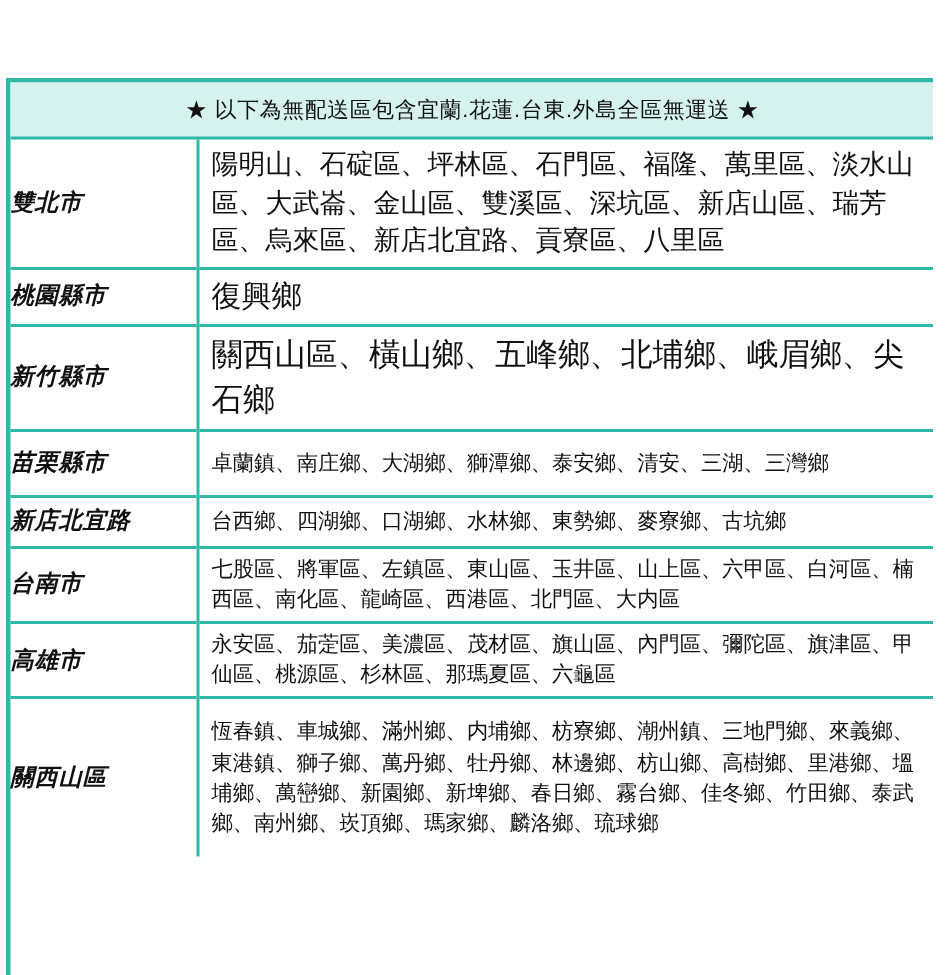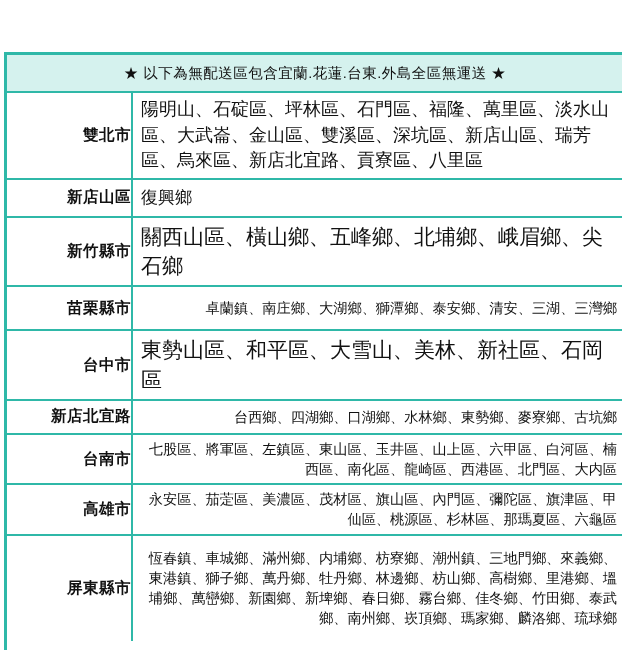--- a/index.html
+++ b/index.html
@@ -49,43 +49,44 @@
     table-layout: fixed;
   }
   table.areas tr {
     border-bottom: 2px solid #2fb8a8;
   }
   table.areas tr:last-child {
     border-bottom: none;
   }
   td.region {
     width: 124px;
-    text-align: right;
+    text-align: left;
     vertical-align: middle;
     font-size: 15.5px;
     font-weight: bold;
     color: #111111;
     border-right: 2px solid #2fb8a8;
     padding: 2px 0;
     letter-spacing: 0.5px;
+    font-style: italic;
   }
   td.places {
     padding: 4px 6px 4px 8px;
     vertical-align: middle;
     color: #111111;
     line-height: 1.42;
   }
   .places-text {
     display: block;
   }
   
   .sz-s .places-text { font-size: 18px; }
-  .sz-m .places-text { font-size: 14.2px; text-align: right; }
+  .sz-m .places-text { font-size: 14.2px; }
   .sz-l .places-text { font-size: 21px; }
-  .sz-xl .places-text { font-size: 17px; }
+  .sz-xl .places-text { font-size: 20px; }
 </style>
 </head>
 <body>
 
 <div class="sheet">
   <div class="outer">
 
     <div class="header">
       <span class="header-text">★ 以下為無配送區包含宜蘭.花蓮.台東.外島全區無運送 ★</span>
     </div>
@@ -94,46 +95,40 @@
       <tbody>
 
         <tr class="sz-s" style="height:58px">
           <td class="region">雙北市</td>
           <td class="places">
             <span class="places-text">陽明山、石碇區、坪林區、石門區、福隆、萬里區、淡水山區、大武崙、金山區、雙溪區、深坑區、新店山區、瑞芳區、烏來區、新店北宜路、貢寮區、八里區</span>
           </td>
         </tr>
 
         <tr class="sz-xl" style="height:38px">
-          <td class="region">新店山區</td>
+          <td class="region">桃園縣市</td>
           <td class="places">
             <span class="places-text">復興鄉</span>
           </td>
         </tr>
 
         <tr class="sz-l" style="height:38px">
           <td class="region">新竹縣市</td>
           <td class="places">
             <span class="places-text">關西山區、橫山鄉、五峰鄉、北埔鄉、峨眉鄉、尖石鄉</span>
           </td>
         </tr>
 
         <tr class="sz-m" style="height:44px">
           <td class="region">苗栗縣市</td>
           <td class="places">
             <span class="places-text">卓蘭鎮、南庄鄉、大湖鄉、獅潭鄉、泰安鄉、清安、三湖、三灣鄉</span>
           </td>
         </tr>
 
-        <tr class="sz-l" style="height:38px">
-          <td class="region">台中市</td>
-          <td class="places">
-            <span class="places-text">東勢山區、和平區、大雪山、美林、新社區、石岡區</span>
-          </td>
-        </tr>
 
 
 
         <tr class="sz-m" style="height:34px">
           <td class="region">新店北宜路</td>
           <td class="places">
             <span class="places-text">台西鄉、四湖鄉、口湖鄉、水林鄉、東勢鄉、麥寮鄉、古坑鄉</span>
           </td>
         </tr>
 
@@ -146,21 +141,21 @@
         </tr>
 
         <tr class="sz-m" style="height:46px">
           <td class="region">高雄市</td>
           <td class="places">
             <span class="places-text">永安區、茄萣區、美濃區、茂材區、旗山區、內門區、彌陀區、旗津區、甲仙區、桃源區、杉林區、那瑪夏區、六龜區</span>
           </td>
         </tr>
 
         <tr class="sz-m" style="height:106px">
-          <td class="region">屏東縣市</td>
+          <td class="region">關西山區</td>
           <td class="places">
             <span class="places-text">恆春鎮、車城鄉、滿州鄉、内埔鄉、枋寮鄉、潮州鎮、三地門鄉、來義鄉、東港鎮、獅子鄉、萬丹鄉、牡丹鄉、林邊鄉、枋山鄉、高樹鄉、里港鄉、塭埔鄉、萬巒鄉、新園鄉、新埤鄉、春日鄉、霧台鄉、佳冬鄉、竹田鄉、泰武鄉、南州鄉、崁頂鄉、瑪家鄉、麟洛鄉、琉球鄉</span>
           </td>
         </tr>
 
       </tbody>
     </table>
 
   </div>
 </div>

